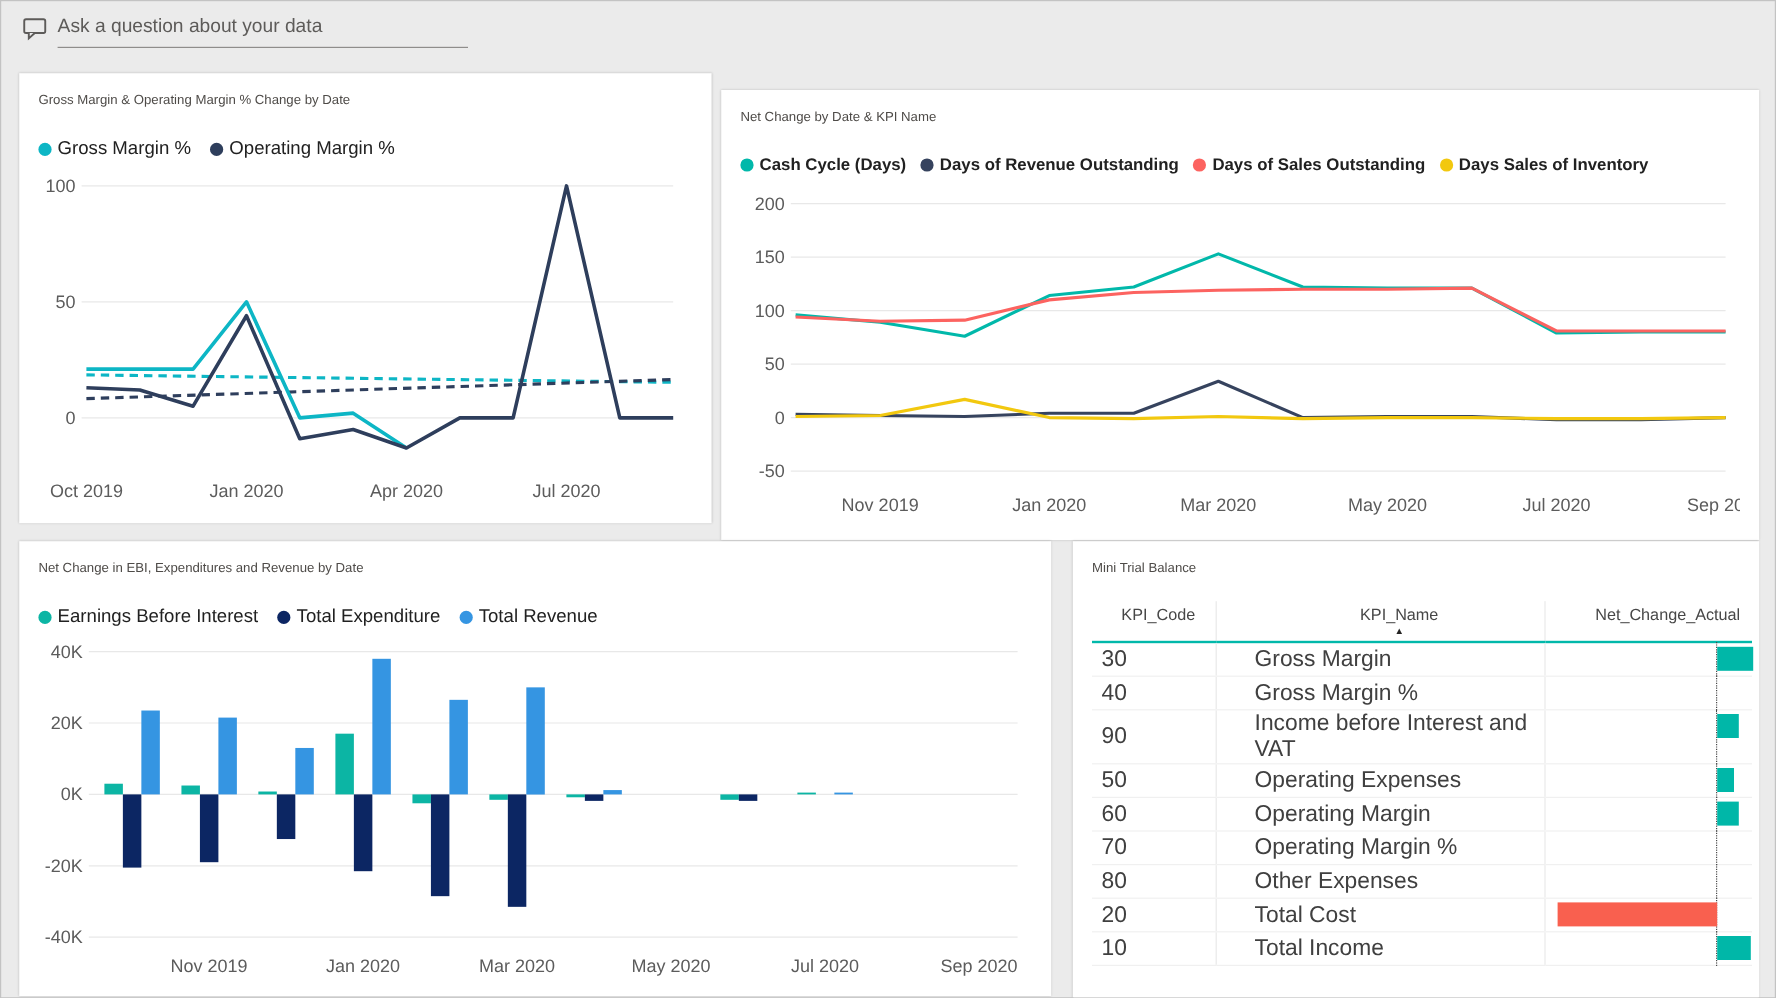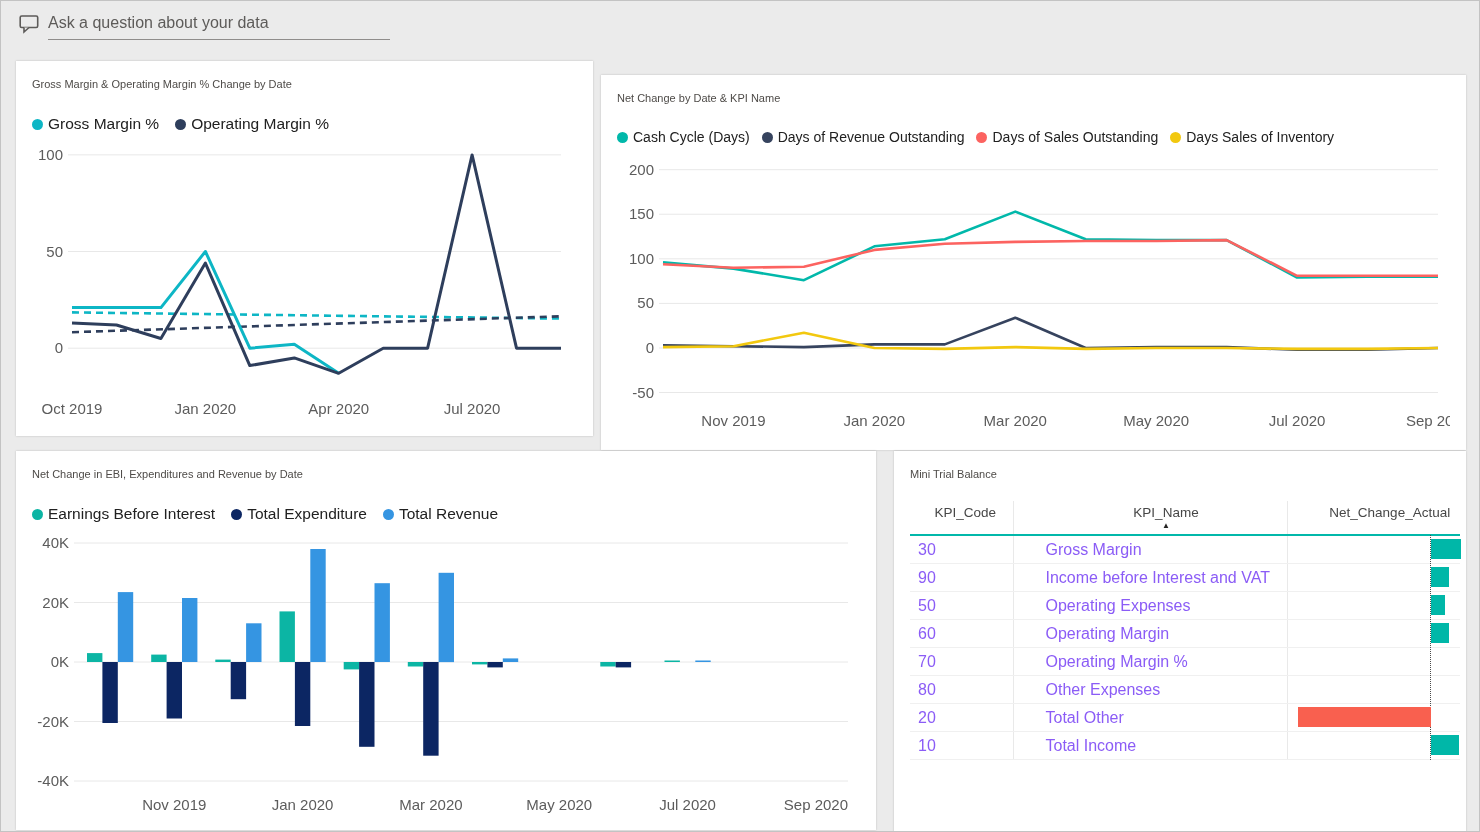--- a/index.html
+++ b/index.html
@@ -16,32 +16,32 @@
   .panel { position:absolute; background:#ffffff; box-shadow:0 0 2px rgba(0,0,0,.20);
            padding:14px 16px 6px 16px; box-sizing:border-box; }
   #panel-margin { left:15px;  top:60px;  width:577px; height:375px; }
   #panel-kpi    { left:600px; top:60px;  width:865px; height:375px;margin-top:14px; }
   #panel-ebi    { left:15px;  top:450px; width:860px; height:379px; }
   #panel-table  { left:893px; top:450px; width:572px; height:417px; }
 
   .panel-title { font-size:11px; color:#4e4b48; line-height:18px; }
   .legend { margin-top:22px; display:flex; gap:16px; align-items:center; flex-wrap:nowrap; }
   .legend-item { display:flex; align-items:center; gap:5px; font-size:15.5px; color:#212121; cursor:pointer; white-space:nowrap; }
-  #legend-kpi .legend-item { font-size:14px; }
+  #legend-kpi .legend-item { font-size:14px;font-weight:bold; }
   #legend-kpi { gap:12px; }
   .dot { width:11px; height:11px; border-radius:50%; flex:0 0 auto; }
   .chart-svg { display:block; margin-top:6px; }
   .axis-label { font-size:15px; fill:#5c5c5c; }
 
   
   .tbl { margin-top:18px; border-collapse:collapse; width:550px; table-layout:fixed; }
   .tbl th { text-align:center; font-weight:normal; font-size:13.5px; color:#474747;
             padding:4px 0 3px 8px; border-bottom:2px solid #01b8aa; vertical-align:top; height:26px; }
   .tbl th + th, .tbl td + td { border-left:1px solid #e9e9e9;padding-left:32px; }
-  .tbl td { font-size:16px; color:#8b5cf6; padding:0 0 0 8px; height:27px; border-bottom:1px solid #f0f0f0; }
+  .tbl td { font-size:19px; color:#404040; padding:0 0 0 8px; height:27px; border-bottom:1px solid #f0f0f0; }
   .tbl tr { cursor:pointer; }
   .sort-arrow { font-size:8px; color:#252423; line-height:8px; margin-top:2px; }
   .val-cell { position:relative; padding:0 !important; }
   .val-axis { position:absolute; left:142px; top:-1px; bottom:-1px; width:0; border-left:1px dotted #4a4a4a; }
   .data-bar { position:absolute; top:3px; height:20px; }
 </style>
 </head>
 <body>
 
 <div class="page">
@@ -220,20 +220,27 @@
       <tbody id="tbl-body">
           <tr>
             <td>30</td>
             <td>Gross Margin</td>
             <td class="val-cell">
               <div class="val-axis"></div>
               <div class="data-bar" style="left: 143px; width: 30px; background: rgb(0, 183, 168);"></div>
             </td>
           </tr>
           <tr>
+            <td>40</td>
+            <td>Gross Margin %</td>
+            <td class="val-cell">
+              <div class="val-axis"></div>
+            </td>
+          </tr>
+          <tr>
             <td>90</td>
             <td>Income before Interest and VAT</td>
             <td class="val-cell">
               <div class="val-axis"></div>
               <div class="data-bar" style="left: 143px; width: 18px; background: rgb(0, 183, 168);"></div>
             </td>
           </tr>
           <tr>
             <td>50</td>
             <td>Operating Expenses</td>
@@ -259,21 +266,21 @@
           </tr>
           <tr>
             <td>80</td>
             <td>Other Expenses</td>
             <td class="val-cell">
               <div class="val-axis"></div>
             </td>
           </tr>
           <tr>
             <td>20</td>
-            <td>Total Other</td>
+            <td>Total Cost</td>
             <td class="val-cell">
               <div class="val-axis"></div>
               <div class="data-bar" style="left: 10px; width: 133px; background: rgb(249, 96, 79);"></div>
             </td>
           </tr>
           <tr>
             <td>10</td>
             <td>Total Income</td>
             <td class="val-cell">
               <div class="val-axis"></div>

